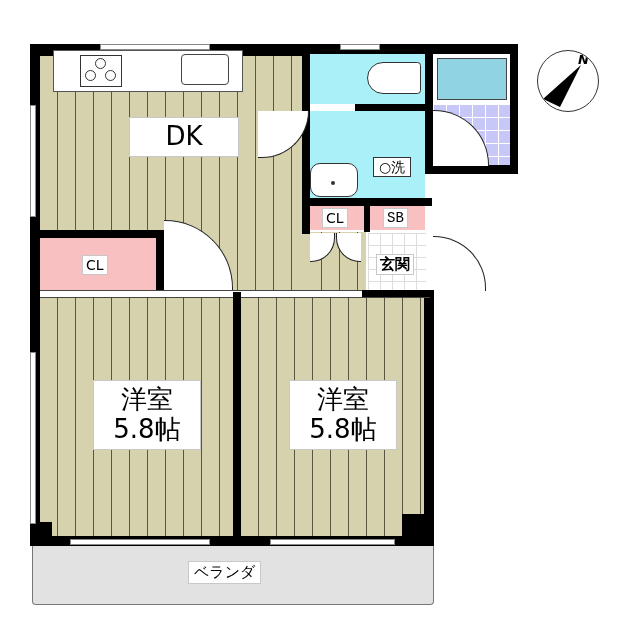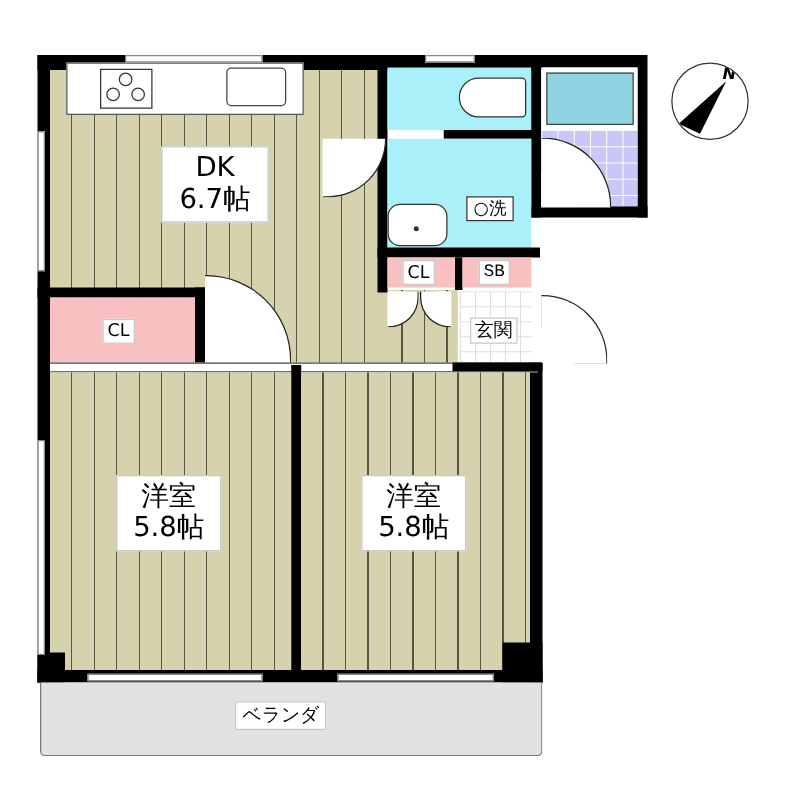--- a/index.html
+++ b/index.html
@@ -8,21 +8,21 @@
   .wall { position:absolute; background:#000; }
   .floor {
     position:absolute;
     background-color:#d6d2ae;
     background-image: repeating-linear-gradient(90deg, #d6d2ae 0px, #d6d2ae 17px, #5a5540 17px, #5a5540 18px);
   }
   .label {
     position:absolute; background:#ffffff; border:1px solid #c8c8c8;
     color:#000; text-align:center; line-height:1.15;
   }
-  .big { font-size:22px; padding:4px 6px; }
+  .big { font-size:26px; padding:4px 18px; }
   .small { font-size:14px; padding:1px 3px; }
   .win { position:absolute; background:#fff; border:1px solid #888; }
   .door-arc { position:absolute; background:#fff; border:1px solid #222; }
 </style>
 </head>
 <body>
 
 <div class="wall" style="left:30px;top:44px;width:404px;height:12px;"></div>
 <div class="wall" style="left:425px;top:44px;width:92px;height:10px;"></div>
 <div class="wall" style="left:30px;top:44px;width:10px;height:502px;"></div>
@@ -39,21 +39,20 @@
   <span class="abs" style="left:14px;top:2px;width:9px;height:9px;border:1px solid #333;border-radius:50%;"></span>
   <span class="abs" style="left:4px;top:14px;width:9px;height:9px;border:1px solid #333;border-radius:50%;"></span>
   <span class="abs" style="left:24px;top:14px;width:9px;height:9px;border:1px solid #333;border-radius:50%;"></span>
 </div>
 <div class="abs" style="left:181px;top:54px;width:46px;height:29px;border:1px solid #444;border-radius:4px;background:#fff;"></div>
 <div class="win" style="left:100px;top:44px;width:108px;height:4px;"></div>
 <div class="win" style="left:30px;top:105px;width:4px;height:110px;"></div>
 
 <div class="label big" style="left:129px;top:117px;width:72px;">
   <div>DK</div>
-  <div>6.7帖</div>
 </div>
 
 <div class="wall" style="left:302px;top:44px;width:8px;height:190px;"></div>
 <div class="abs" style="left:310px;top:54px;width:115px;height:50px;background:#aaf0f8;"></div>
 <div class="wall" style="left:355px;top:104px;width:75px;height:7px;"></div>
 <div class="wall" style="left:425px;top:44px;width:8px;height:130px;"></div>
 <div class="abs" style="left:367px;top:62px;width:52px;height:30px;border:1px solid #333;border-radius:18px 4px 4px 18px;background:#fff;"></div>
 <div class="win" style="left:340px;top:44px;width:38px;height:4px;"></div>
 <div class="abs" style="left:310px;top:111px;width:115px;height:90px;background:#aaf0f8;"></div>
 <div class="door-arc" style="left:258px;top:111px;width:50px;height:46px;border-radius:0 0 50px 0;border-left:none;border-top:none;"></div>
@@ -71,21 +70,21 @@
 <div class="wall" style="left:302px;top:198px;width:130px;height:8px;"></div>
 <div class="abs" style="left:310px;top:206px;width:54px;height:24px;background:#f8c0c0;"></div>
 <div class="label small" style="left:322px;top:208px;">CL</div>
 <div class="wall" style="left:364px;top:206px;width:6px;height:26px;"></div>
 <div class="abs" style="left:370px;top:206px;width:55px;height:24px;background:#f8c0c0;"></div>
 <div class="label small" style="left:383px;top:208px;font-family:Liberation Mono, monospace;">SB</div>
 <div class="door-arc" style="left:310px;top:233px;width:24px;height:28px;border-radius:0 0 24px 0;border-top:none;border-left:none;"></div>
 <div class="door-arc" style="left:336px;top:233px;width:24px;height:28px;border-radius:0 0 0 24px;border-top:none;border-right:none;"></div>
 
 <div class="abs" style="left:368px;top:233px;width:58px;height:58px;background-color:#fff;background-image:linear-gradient(#ddd 1px, transparent 1px),linear-gradient(90deg,#ddd 1px, transparent 1px);background-size:12px 12px;"></div>
-<div class="label small" style="left:376px;top:254px;font-size:15px;">玄関</div>
+<div class="label small" style="left:376px;top:254px;font-size:15px;font-weight:bold;">玄関</div>
 <div class="door-arc" style="left:433px;top:236px;width:52px;height:54px;border-radius:0 52px 0 0;border-left:none;border-bottom:none;"></div>
 
 <div class="wall" style="left:30px;top:230px;width:134px;height:8px;"></div>
 <div class="abs" style="left:40px;top:238px;width:116px;height:52px;background:#f8c0c0;"></div>
 <div class="wall" style="left:156px;top:230px;width:8px;height:68px;"></div>
 <div class="label small" style="left:82px;top:255px;">CL</div>
 <div class="door-arc" style="left:164px;top:220px;width:68px;height:72px;border-radius:0 68px 0 0;border-left:none;border-bottom:none;"></div>
 
 <div class="abs" style="left:40px;top:290px;width:390px;height:6px;background:#fff;border-top:1px solid #444;border-bottom:1px solid #444;"></div>
 

